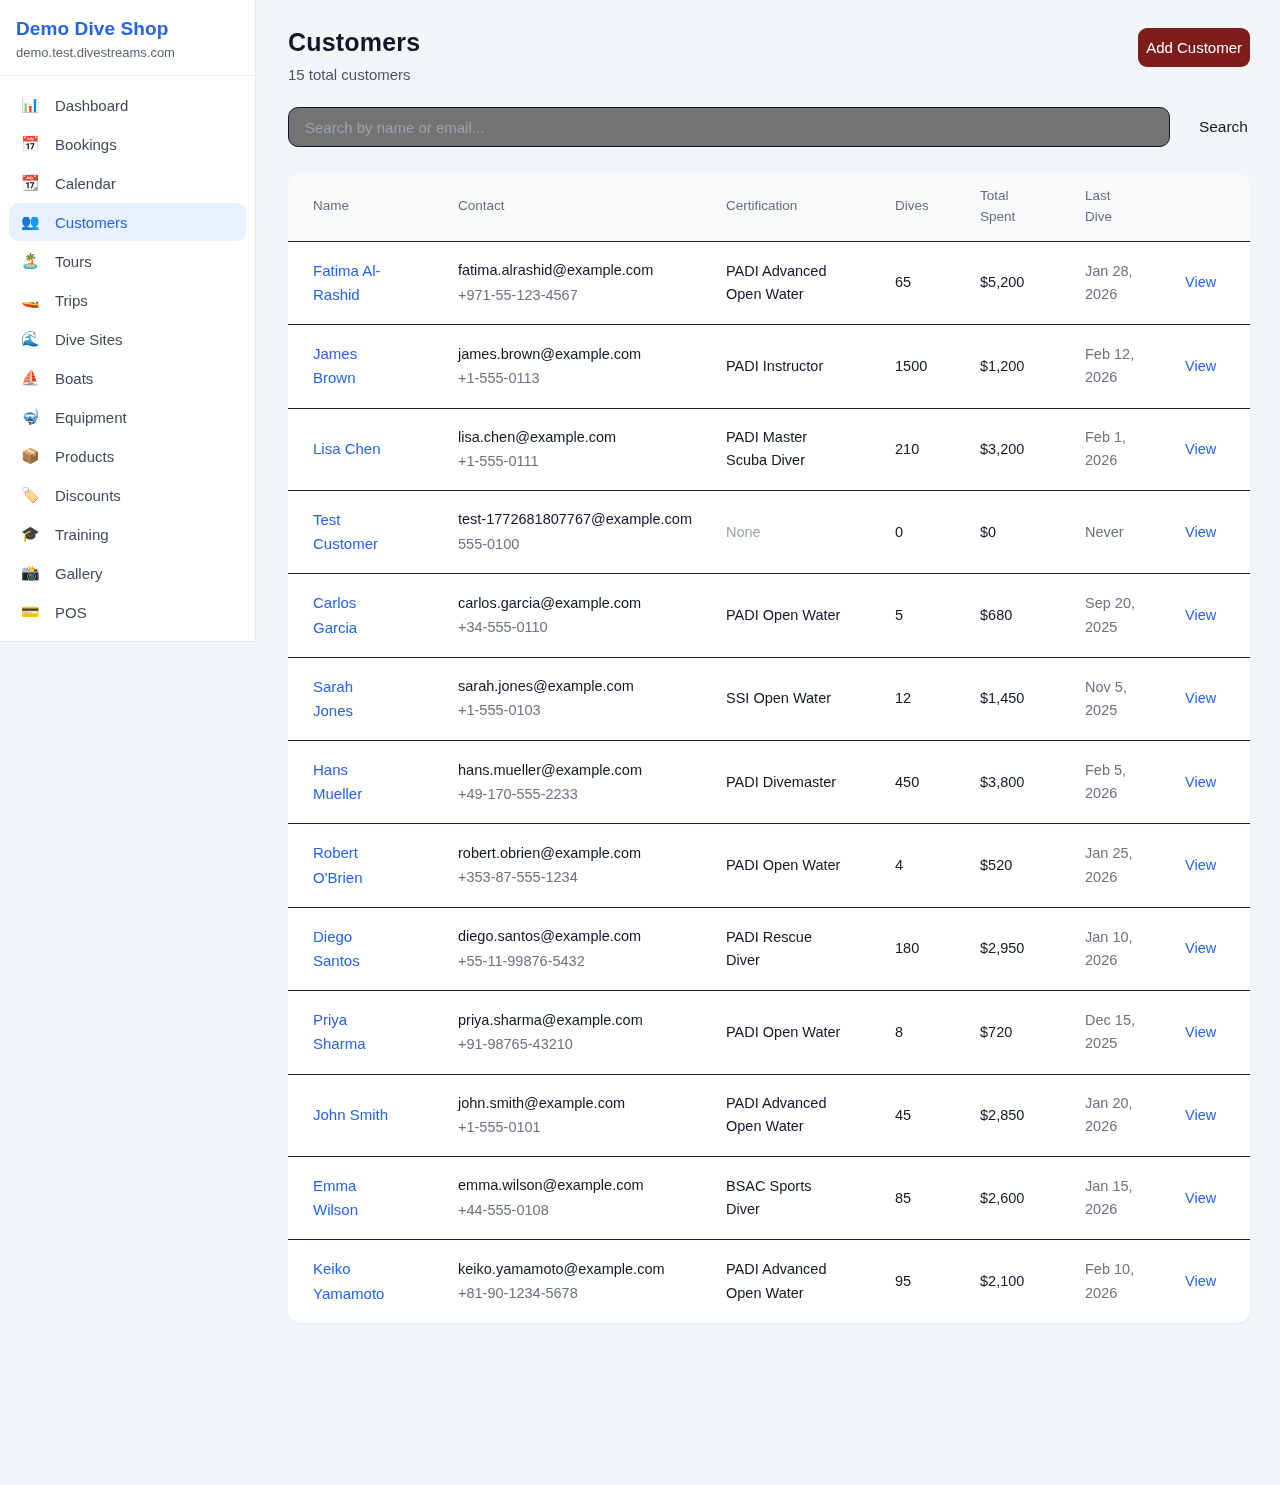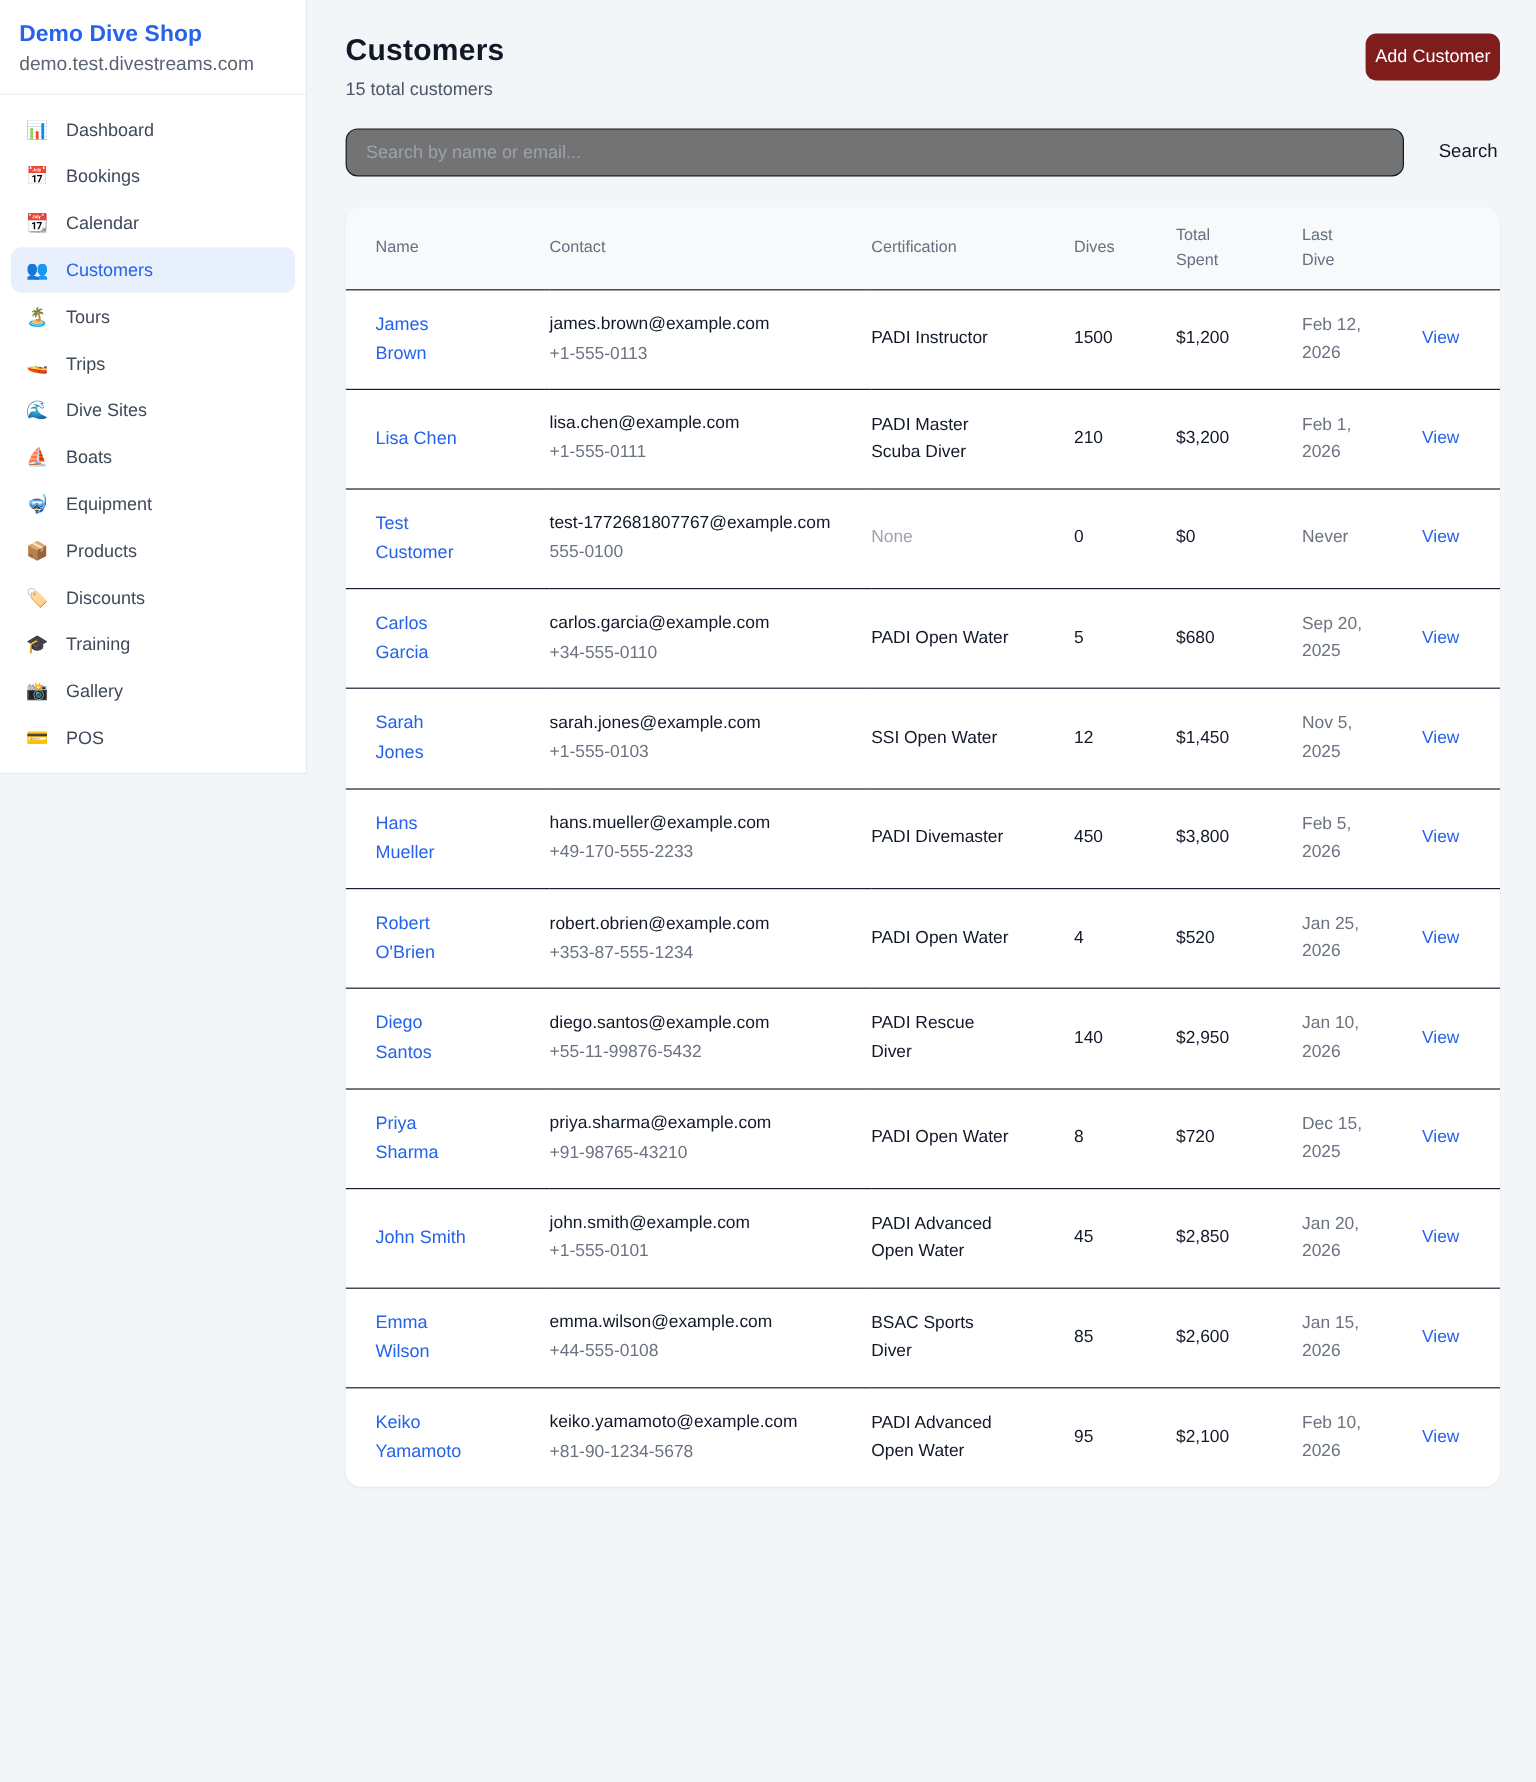--- a/index.html
+++ b/index.html
@@ -14,21 +14,21 @@
 
   
   .sidebar {
     width: 256px; flex: 0 0 256px;
     background: #ffffff;
     border-right: 1px solid #e5e9ef;
     border-bottom: 1px solid #e5e9ef;
   }
   .brand { padding: 18px 16px 15px 16px; border-bottom: 1px solid #eceff3; }
   .brand-name { color: #2563eb; font-size: 19px; font-weight: 700; letter-spacing: .1px; }
-  .brand-domain { margin-top: 5px; color: #5b6472; font-size: 16px; }
+  .brand-domain { margin-top: 5px; color: #5b6472; font-size: 13px; }
   .nav { padding: 9px 9px; }
   .nav-item {
     display: flex; align-items: center;
     padding: 10px 11px; margin: 1px 0;
     border-radius: 9px; cursor: pointer;
     color: #3f4a59; font-size: 15px;
   }
   .nav-item .nav-icon { width: 22px; margin-right: 13px; font-size: 15px; text-align: center; }
   .nav-item.active { background: #e9f0fd; color: #2563eb; }
   .user-footer {
@@ -209,20 +209,32 @@
               <th class="h-contact">Contact</th>
               <th class="h-cert">Certification</th>
               <th class="h-dives">Dives</th>
               <th class="h-spent">Total Spent</th>
               <th class="h-last">Last Dive</th>
               <th class="h-actions"></th>
             </tr>
         </thead>
         <tbody>
             <tr>
+              <td class="c-name"><a>Fatima Al-Rashid</a></td>
+              <td class="c-contact">
+                <div class="email">fatima.alrashid@example.com</div>
+                <div class="phone">+971-55-123-4567</div>
+              </td>
+              <td class="c-cert">PADI Advanced Open Water</td>
+              <td class="c-dives">65</td>
+              <td class="c-spent">$5,200</td>
+              <td class="c-last">Jan 28, 2026</td>
+              <td class="c-view"><a>View</a></td>
+            </tr>
+            <tr>
               <td class="c-name"><a>James Brown</a></td>
               <td class="c-contact">
                 <div class="email">james.brown@example.com</div>
                 <div class="phone">+1-555-0113</div>
               </td>
               <td class="c-cert">PADI Instructor</td>
               <td class="c-dives">1500</td>
               <td class="c-spent">$1,200</td>
               <td class="c-last">Feb 12, 2026</td>
               <td class="c-view"><a>View</a></td>
@@ -299,21 +311,21 @@
               <td class="c-last">Jan 25, 2026</td>
               <td class="c-view"><a>View</a></td>
             </tr>
             <tr>
               <td class="c-name"><a>Diego Santos</a></td>
               <td class="c-contact">
                 <div class="email">diego.santos@example.com</div>
                 <div class="phone">+55-11-99876-5432</div>
               </td>
               <td class="c-cert">PADI Rescue Diver</td>
-              <td class="c-dives">140</td>
+              <td class="c-dives">180</td>
               <td class="c-spent">$2,950</td>
               <td class="c-last">Jan 10, 2026</td>
               <td class="c-view"><a>View</a></td>
             </tr>
             <tr>
               <td class="c-name"><a>Priya Sharma</a></td>
               <td class="c-contact">
                 <div class="email">priya.sharma@example.com</div>
                 <div class="phone">+91-98765-43210</div>
               </td>

